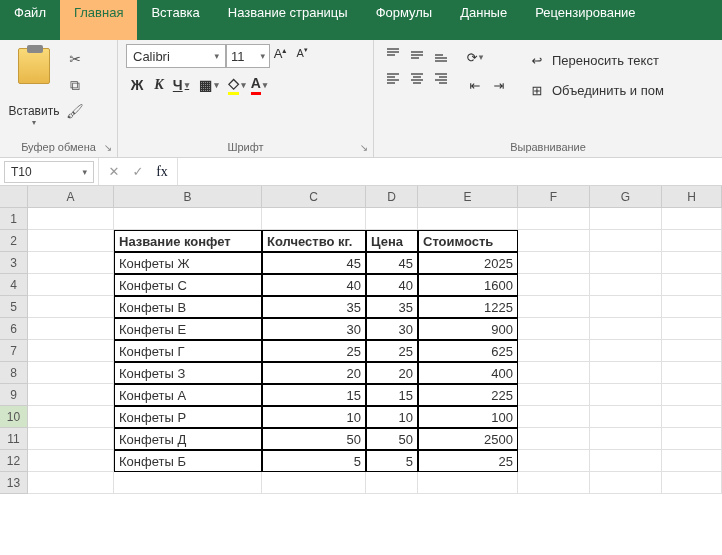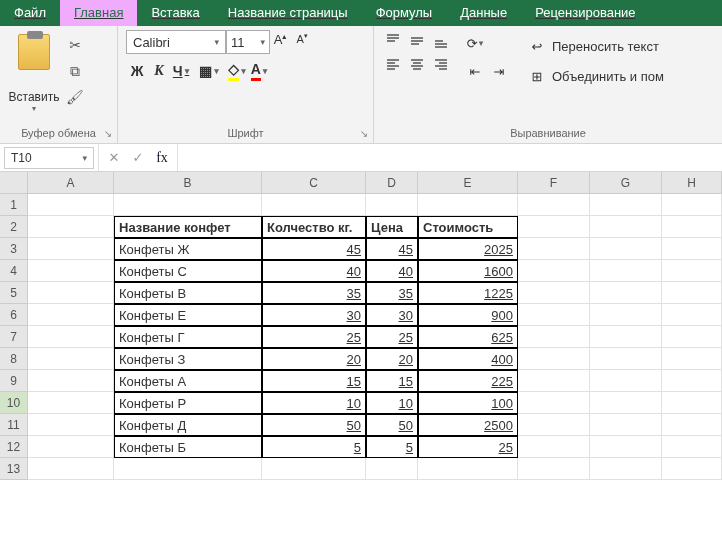--- a/index.html
+++ b/index.html
@@ -1,21 +1,21 @@
 <!DOCTYPE html>
 <html><head>
 <meta charset="utf-8">
 <style>
 * { box-sizing: border-box; margin: 0; padding: 0; font-family: 'Segoe UI', Tahoma, sans-serif; }
 body { background: #fff; width: 722px; height: 555px; overflow: hidden; font-size: 13px; color: #333; }
 
 
-.tabs { background: #217346; display: flex; height: 26px; text-decoration: underline; }
+.tabs { background: #217346; display: flex; height: 40px; }
 .tab { padding: 5px 14px; color: #fff; font-size: 13px; cursor: pointer; }
-.tab.active { background: #f0abfc; color: #217346; }
+.tab.active { background: #fdba74; color: #217346; }
 
 
 .ribbon { background: #f3f3f3; border-bottom: 1px solid #d4d4d4; height: 118px; display: flex; }
 .ribbon-group { border-right: 1px solid #d4d4d4; padding: 4px 8px 2px 8px; display: flex; flex-direction: column; justify-content: space-between; position: relative; }
 .ribbon-group-label { text-align: center; font-size: 11px; color: #666; padding-bottom: 2px; }
 .ribbon-group-body { flex: 1; display: flex; align-items: flex-start; gap: 6px; }
 .dialog-launcher { position: absolute; right: 2px; bottom: 2px; width: 14px; height: 14px; font-size: 10px; color: #888; text-align: center; line-height: 14px; cursor: pointer; }
 
 
 .paste-btn { display: flex; flex-direction: column; align-items: center; width: 52px; cursor: pointer; }
@@ -61,21 +61,21 @@
 .grid { display:grid; grid-template-columns: 28px 86px 148px 104px 52px 100px 72px 72px 60px; }
 .col-header, .row-header, .corner { background:#e6e6e6; border-right:1px solid #ccc; border-bottom:1px solid #ccc; text-align:center; font-size:12px; color:#555; display:flex; align-items:center; justify-content:center; }
 .col-header { height:22px; }
 .row-header { height:22px; }
 .row-header.sel { background:#d3e5c8; }
 .cell { border-right:1px solid #e0e0e0; border-bottom:1px solid #e0e0e0; height:22px; padding:0 4px; font-size:13px; display:flex; align-items:center; background:#fff; }
 
 
 .tb { border:1px solid #000 !important; }
 .th { font-weight:bold; }
-.ar { justify-content:flex-end;text-decoration:underline; }
+.ar { justify-content:flex-end; }
 </style>
 </head>
 <body>
 
 <div class="tabs" id="tabs">
     <div class="tab">Файл</div>
     <div class="tab active">Главная</div>
     <div class="tab">Вставка</div>
     <div class="tab">Название страницы</div>
     <div class="tab">Формулы</div>

